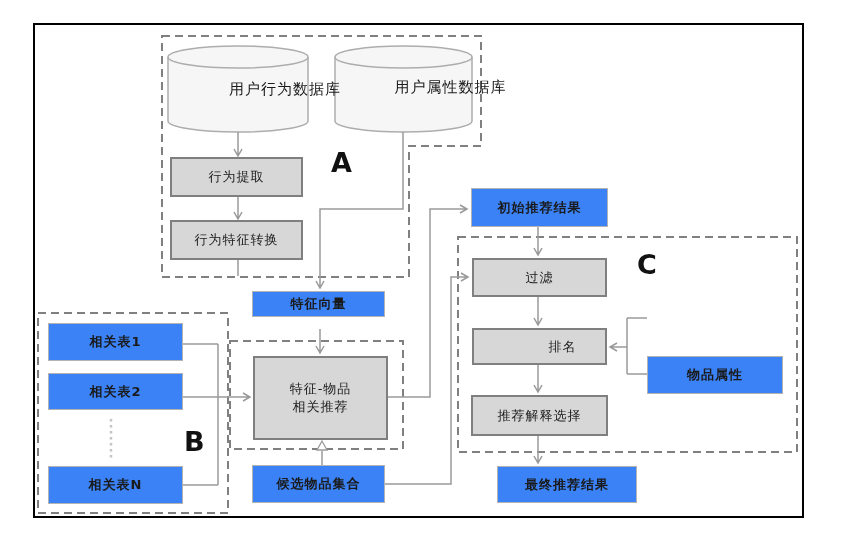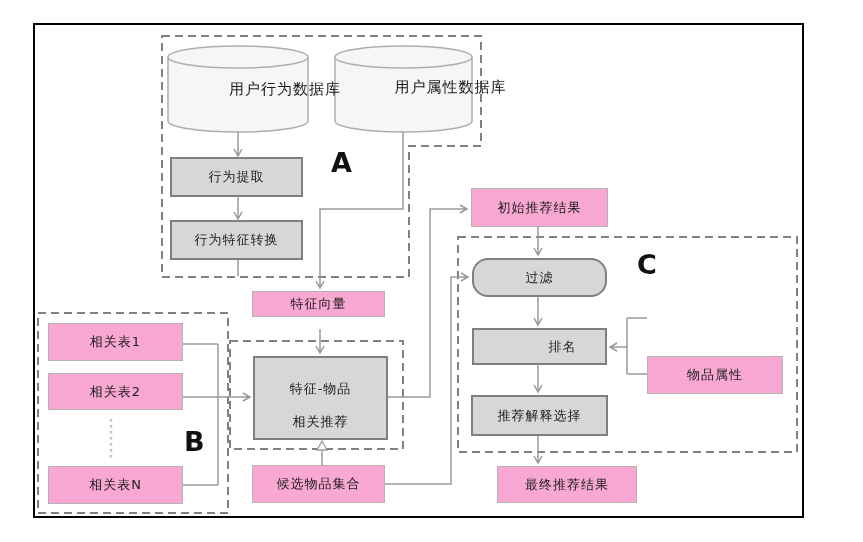--- a/index.html
+++ b/index.html
@@ -10,29 +10,29 @@
   #frame{
     position:absolute;left:33px;top:23px;width:771px;height:495px;
     border:2px solid #000000;background:#ffffff;box-sizing:border-box;
   }
   #wires{position:absolute;left:0;top:0;width:863px;height:542px;}
   .node{
     position:absolute;display:flex;align-items:center;justify-content:center;
     text-align:center;font-size:13px;letter-spacing:1px;line-height:1.35;
     box-sizing:border-box;
   }
-  .light{background:#f9a8d4;border:1.5px solid #b3b3b3;}
+  .light{background:#3b82f6;border:1.5px solid #b3b3b3;font-weight:bold;}
   .dark{background:#d7d7d7;border:2px solid #7f7f7f;}
   .cyltext{position:absolute;display:flex;align-items:center;justify-content:center;
     font-size:15px;letter-spacing:1px;text-align:center;padding-left:47px;}
   .grouplabel{
     position:absolute;font-weight:bold;font-size:27px;color:#111111;
     font-family:"DejaVu Sans","Liberation Sans",sans-serif;
   }
-  .two-line span{display:block;margin-top:15px;}
+  .two-line span{display:block;}
 </style>
 </head>
 <body>
 
 <div id="stage">
   <div id="frame"></div>
 
   <svg id="wires" viewBox="0 0 863 542" xmlns="http://www.w3.org/2000/svg">
 
     <polygon points="162,36 481,36 481,146 409,146 409,277 162,277" fill="none" stroke="#808080" stroke-width="2" stroke-dasharray="8 5"></polygon>
@@ -80,21 +80,21 @@
   <div class="grouplabel" style="left:637px;top:249px;">C</div>
 
   <div class="node dark" style="left:170px;top:157px;width:133px;height:40px;">行为提取</div>
   <div class="node dark" style="left:170px;top:220px;width:133px;height:40px;">行为特征转换</div>
   <div class="node dark two-line" style="left:253px;top:356px;width:135px;height:84px;">
     <div>
       <span>特征-物品</span>
       <span>相关推荐</span>
     </div>
   </div>
-  <div class="node dark" style="left:472px;top:258px;width:135px;height:39px;border-radius:16px;">过滤</div>
+  <div class="node dark" style="left:472px;top:258px;width:135px;height:39px;">过滤</div>
   <div class="node dark" style="left:472px;top:328px;width:135px;height:37px;padding-left:46px;">排名</div>
   <div class="node dark" style="left:471px;top:395px;width:137px;height:41px;">推荐解释选择</div>
 
   <div class="node light" style="left:252px;top:291px;width:133px;height:26px;">特征向量</div>
   <div class="node light" style="left:48px;top:323px;width:135px;height:38px;">相关表1</div>
   <div class="node light" style="left:48px;top:373px;width:135px;height:37px;">相关表2</div>
   <div class="node light" style="left:252px;top:465px;width:133px;height:38px;">候选物品集合</div>
   <div class="node light" style="left:48px;top:466px;width:135px;height:38px;">相关表N</div>
   <div class="node light" style="left:471px;top:188px;width:137px;height:39px;">初始推荐结果</div>
   <div class="node light" style="left:469px;top:466px;width:140px;height:37px;margin-left:28px;">最终推荐结果</div>

